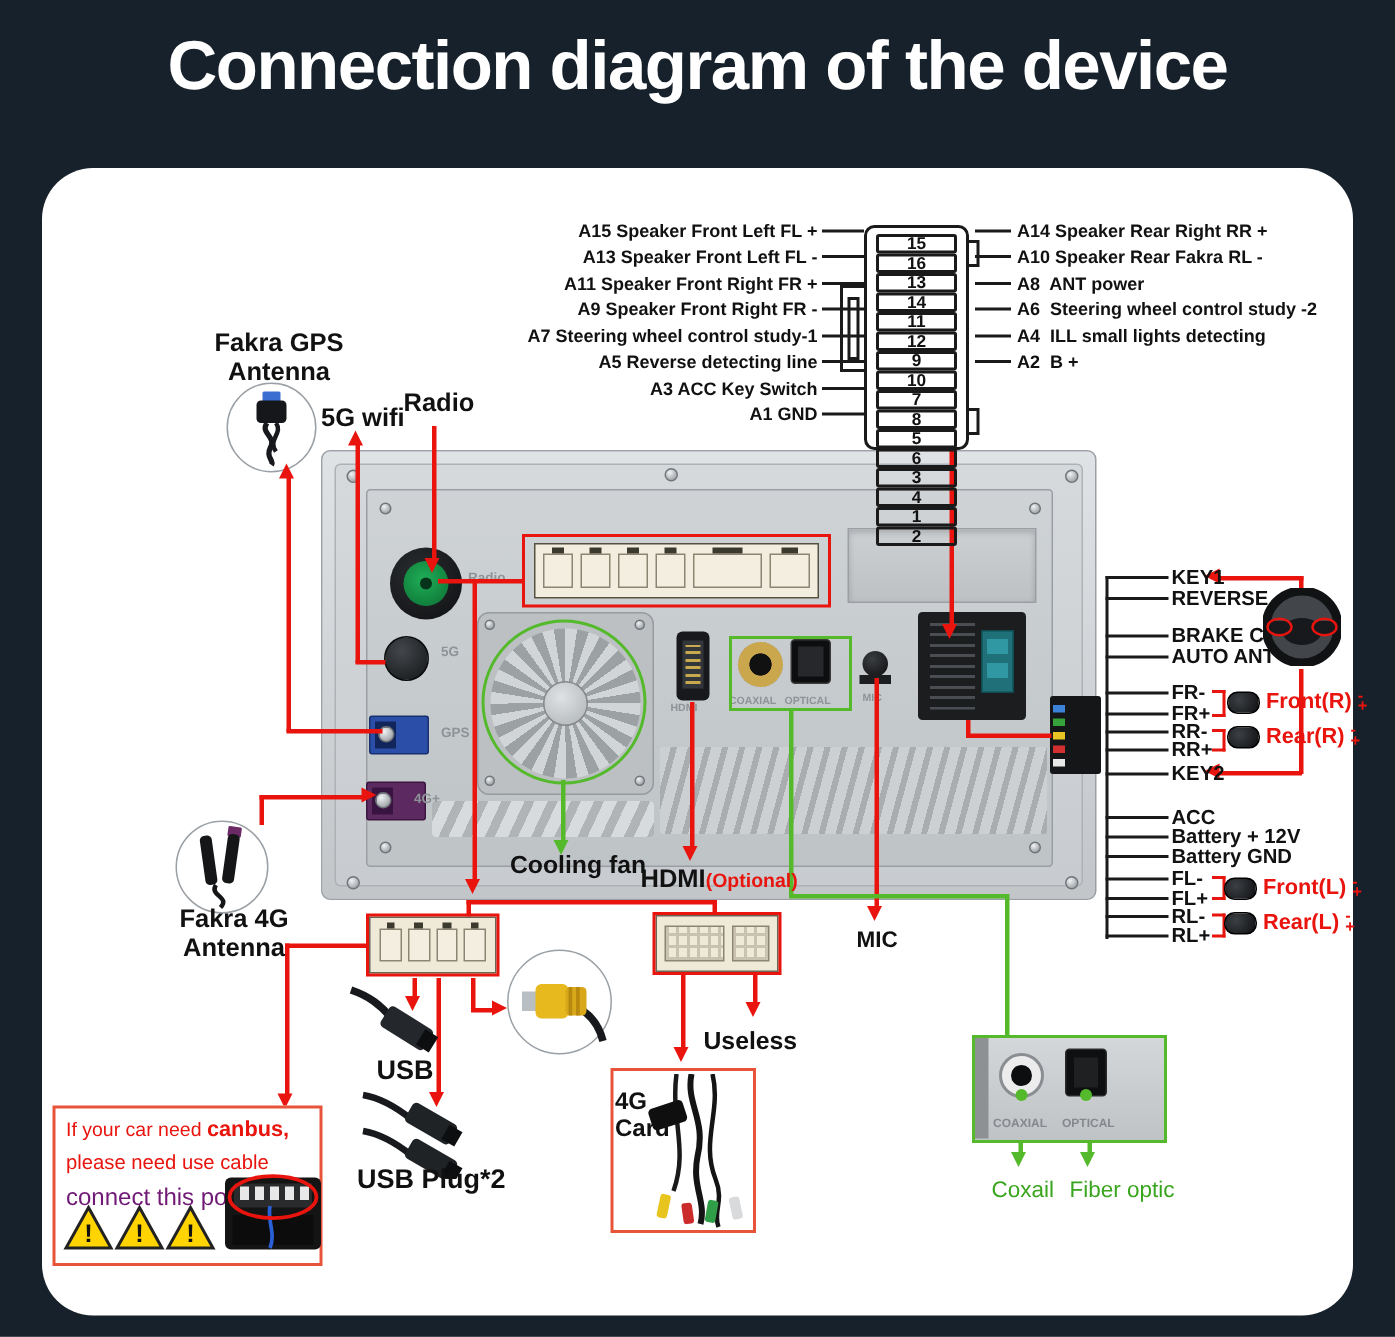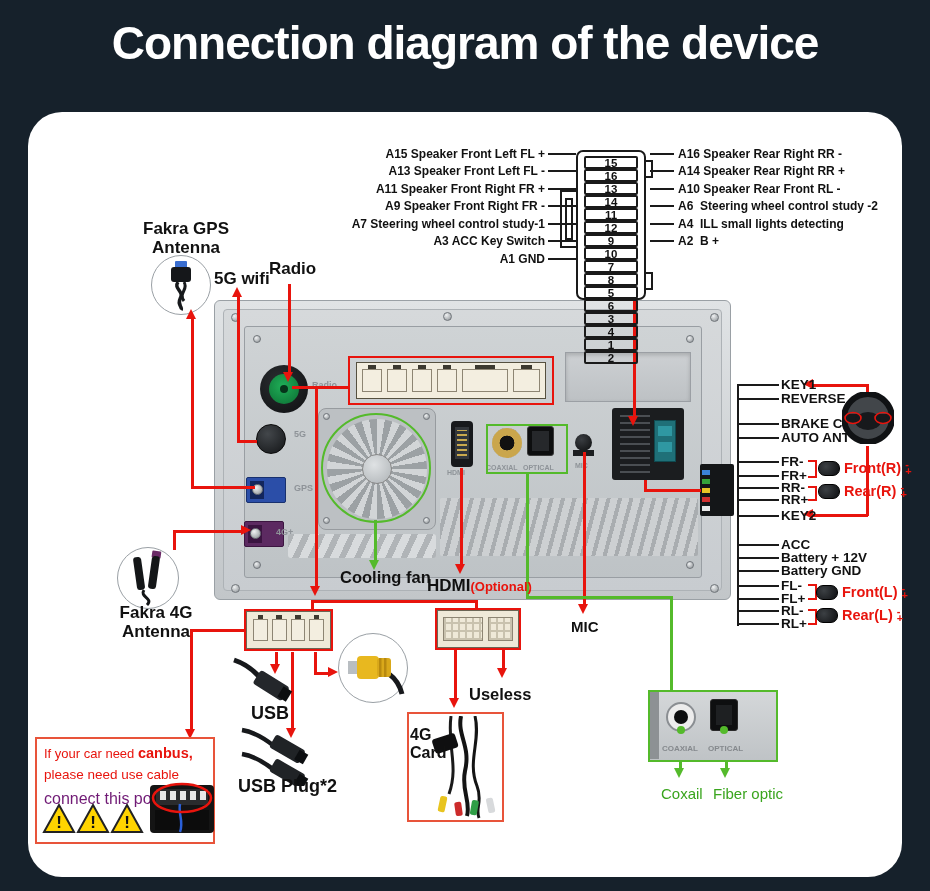--- a/index.html
+++ b/index.html
@@ -176,40 +176,44 @@
       </div>
     <div class="prow" style="justify-content:flex-end">
         <span class="pinlabel">A9 Speaker Front Right FR -</span>
         <i class="pline" style="width:28px;margin-left:3px"></i>
       </div>
     <div class="prow" style="justify-content:flex-end">
         <span class="pinlabel">A7 Steering wheel control study-1</span>
         <i class="pline" style="width:28px;margin-left:3px"></i>
       </div>
     <div class="prow" style="justify-content:flex-end">
+        <span class="pinlabel">A5 Reverse detecting line</span>
+        <i class="pline" style="width:28px;margin-left:3px"></i>
+      </div>
+    <div class="prow" style="justify-content:flex-end">
         <span class="pinlabel">A3 ACC Key Switch</span>
         <i class="pline" style="width:28px;margin-left:3px"></i>
       </div>
     <div class="prow" style="justify-content:flex-end">
         <span class="pinlabel">A1 GND</span>
         <i class="pline" style="width:28px;margin-left:3px"></i>
       </div>
   </div>
   <div class="pincol" style="left:650px;width:250px">
     <div class="prow">
         <i class="pline" style="width:24px;margin-right:4px"></i>
-        <span class="pinlabel">A16 Speaker Rear Right RR -</span>
+        <span class="pinlabel">A14 Speaker Rear Right RR +</span>
       </div>
     <div class="prow">
         <i class="pline" style="width:24px;margin-right:4px"></i>
-        <span class="pinlabel">A14 Speaker Rear Right RR +</span>
+        <span class="pinlabel">A10 Speaker Rear Fakra RL -</span>
       </div>
     <div class="prow">
         <i class="pline" style="width:24px;margin-right:4px"></i>
-        <span class="pinlabel">A10 Speaker Rear Front RL -</span>
+        <span class="pinlabel">A8  ANT power</span>
       </div>
     <div class="prow">
         <i class="pline" style="width:24px;margin-right:4px"></i>
         <span class="pinlabel">A6  Steering wheel control study -2</span>
       </div>
     <div class="prow">
         <i class="pline" style="width:24px;margin-right:4px"></i>
         <span class="pinlabel">A4  ILL small lights detecting</span>
       </div>
     <div class="prow">

